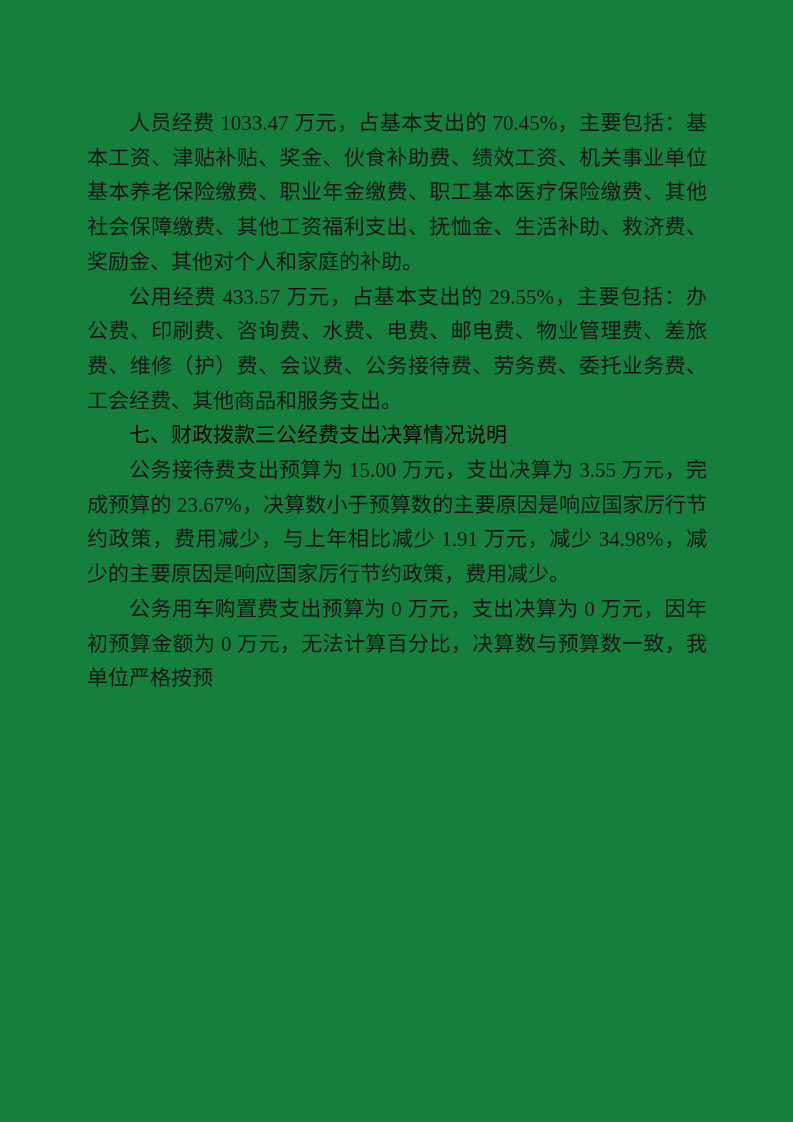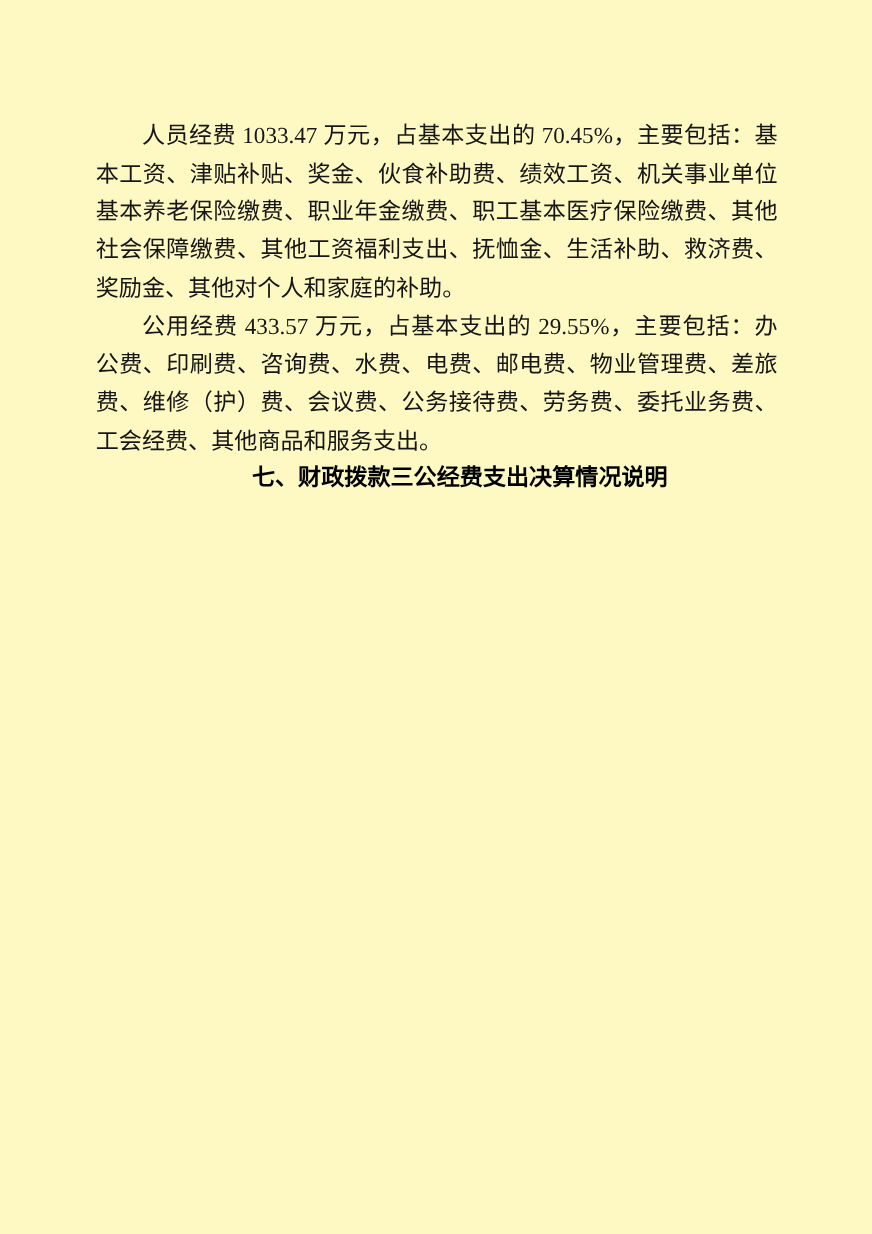--- a/index.html
+++ b/index.html
@@ -5,56 +5,58 @@
   html, body {
     margin: 0;
     padding: 0;
     background: #e8e8e8;
   }
   .page {
     position: relative;
     width: 793px;
     height: 1122px;
     margin: 0 auto;
-    background: #fef9c3;
+    background: #15803d;
     box-sizing: border-box;
     padding: 106px 86px 0 87px;
     overflow: hidden;
   }
   .doc-body {
     font-family: "Liberation Serif", "DejaVu Serif", serif;
     font-size: 21px;
     line-height: 34.7px;
     color: #161616;
     text-align: justify;
     text-justify: inter-ideograph;
   }
   .para {
     margin: 0;
     text-indent: 2em;
     word-break: break-all;
   }
   .heading {
     font-family: "Liberation Sans", "DejaVu Sans", sans-serif;
-    font-weight: 700;
+    font-weight: 400;
     color: #000000;
-    text-align: center;
+    text-align: left;
   }
 </style>
 </head>
 <body>
 
 <div class="page">
   <div class="doc-body">
 
     <p class="para">人员经费 1033.47 万元，占基本支出的 70.45%，主要包括：基本工资、津贴补贴、奖金、伙食补助费、绩效工资、机关事业单位基本养老保险缴费、职业年金缴费、职工基本医疗保险缴费、其他社会保障缴费、其他工资福利支出、抚恤金、生活补助、救济费、奖励金、其他对个人和家庭的补助。</p>
 
     <p class="para">公用经费 433.57 万元，占基本支出的 29.55%，主要包括：办公费、印刷费、咨询费、水费、电费、邮电费、物业管理费、差旅费、维修（护）费、会议费、公务接待费、劳务费、委托业务费、工会经费、其他商品和服务支出。</p>
 
     <p class="para heading">七、财政拨款三公经费支出决算情况说明</p>
 
 
 
 
+    <p class="para">公务接待费支出预算为 15.00 万元，支出决算为 3.55 万元，完成预算的 23.67%，决算数小于预算数的主要原因是响应国家厉行节约政策，费用减少，与上年相比减少 1.91 万元，减少 34.98%，减少的主要原因是响应国家厉行节约政策，费用减少。</p>
 
+    <p class="para">公务用车购置费支出预算为 0 万元，支出决算为 0 万元，因年初预算金额为 0 万元，无法计算百分比，决算数与预算数一致，我单位严格按预</p>
 
   </div>
 </div>
 
 </body></html>

